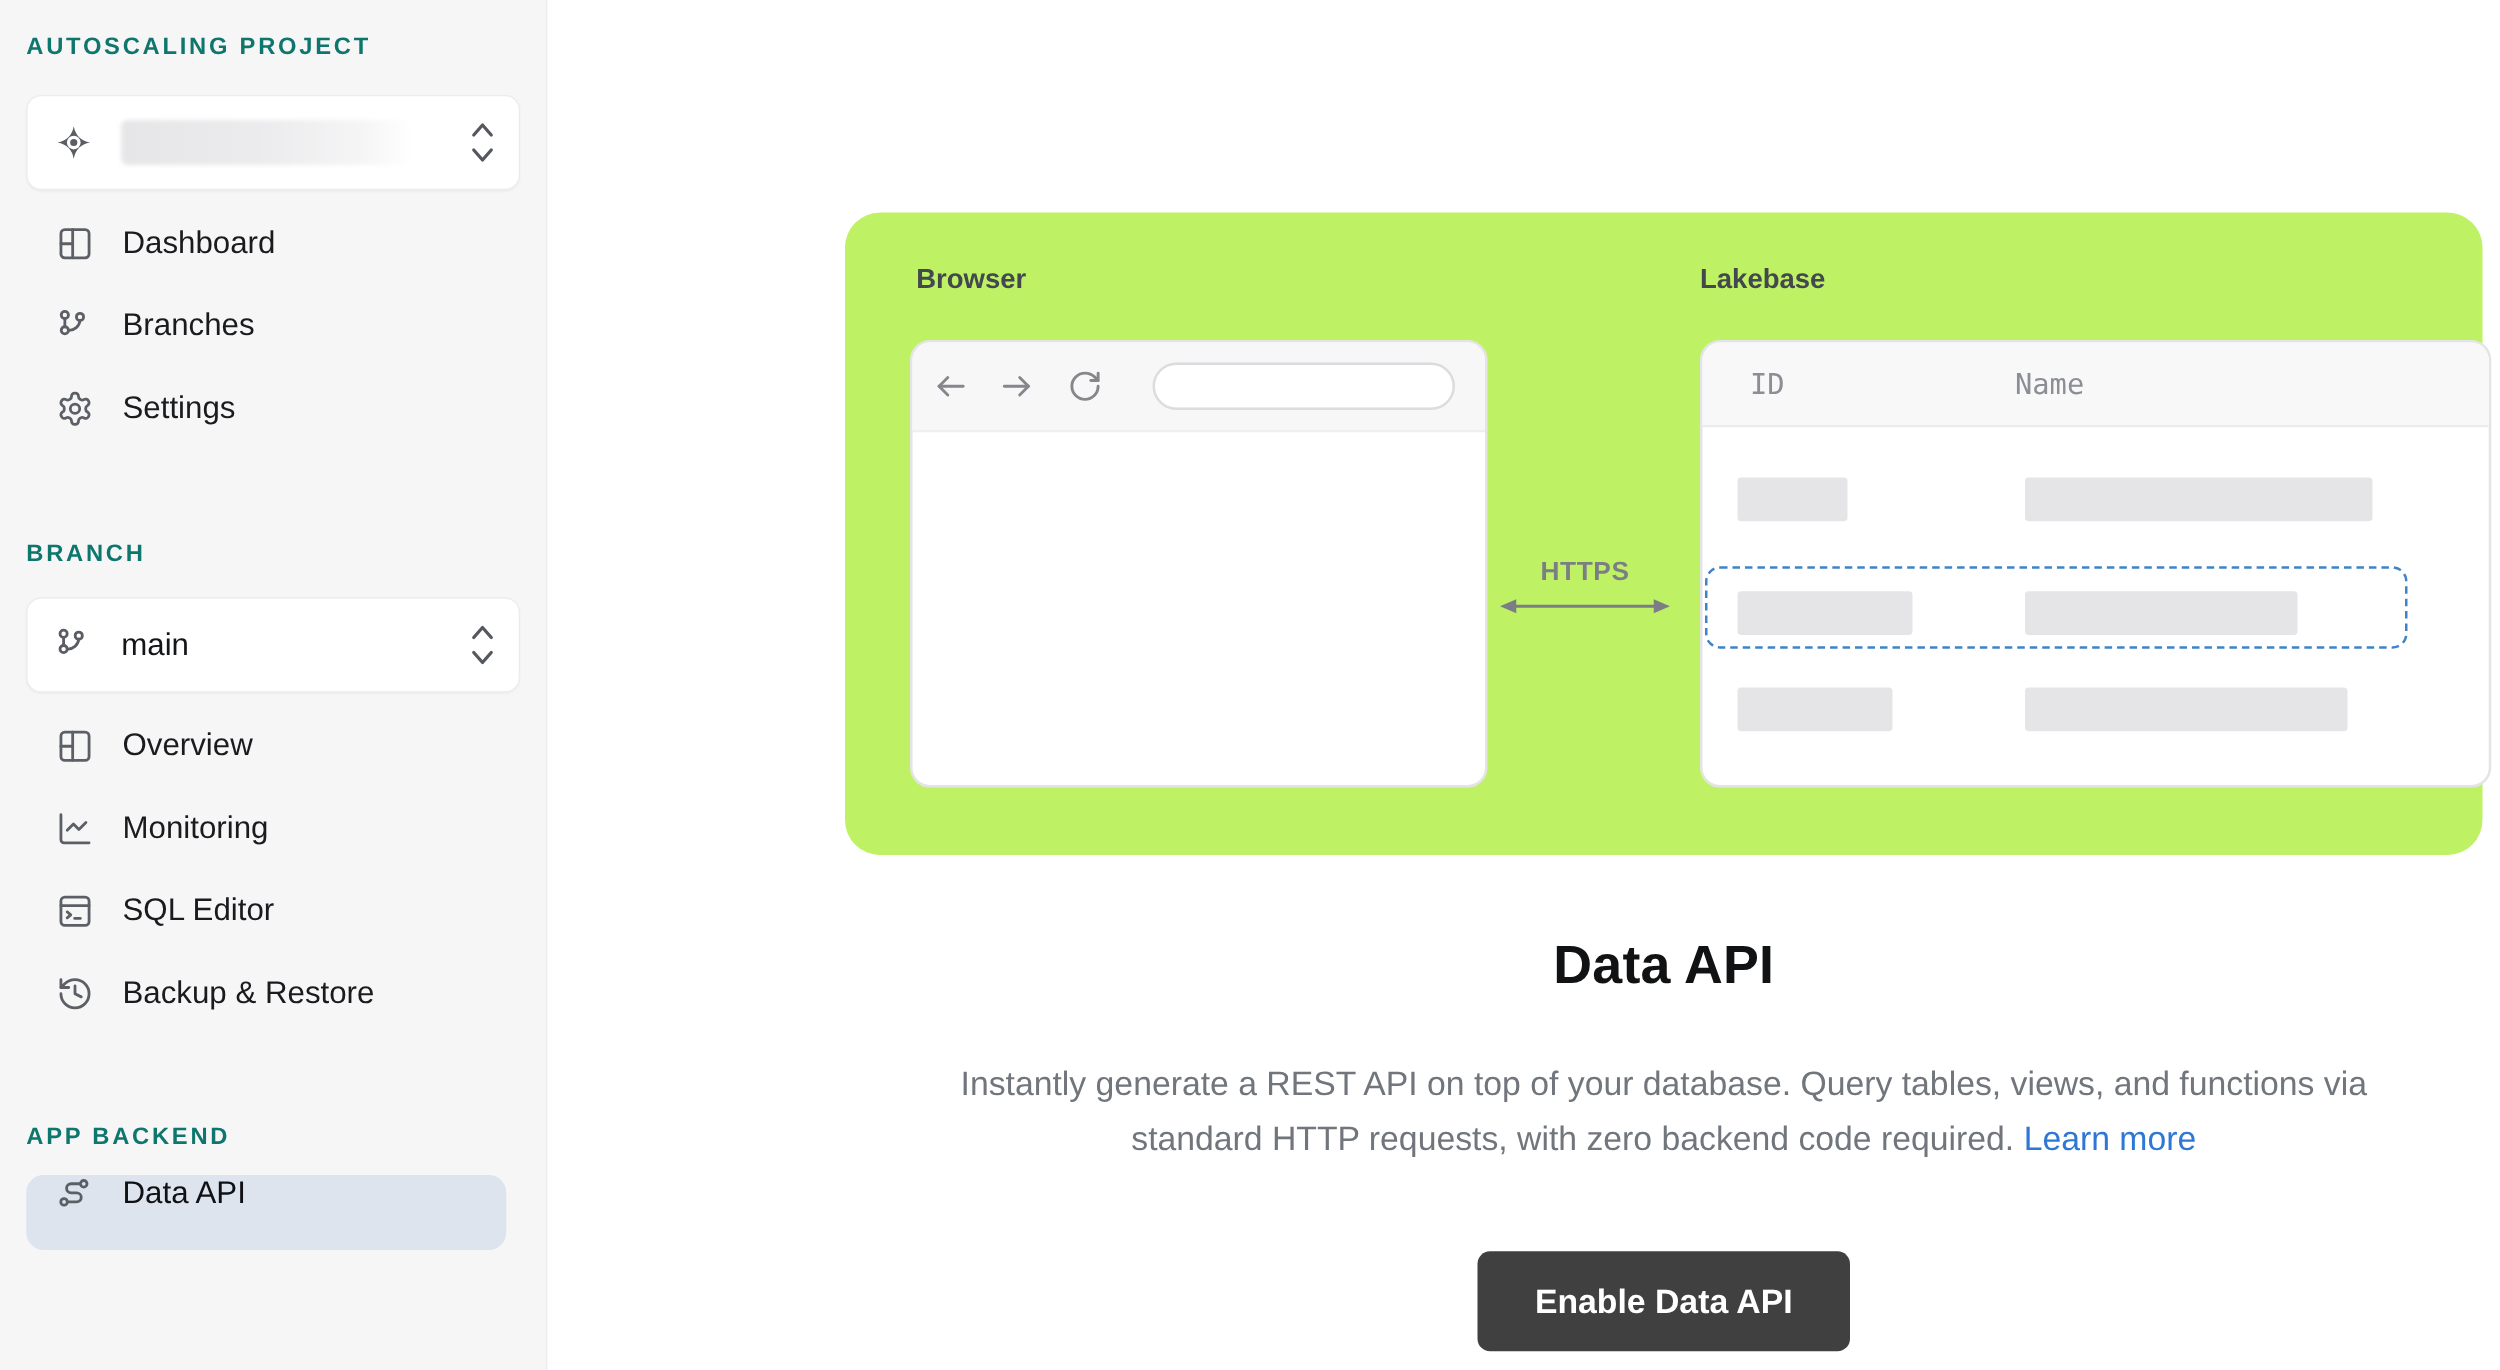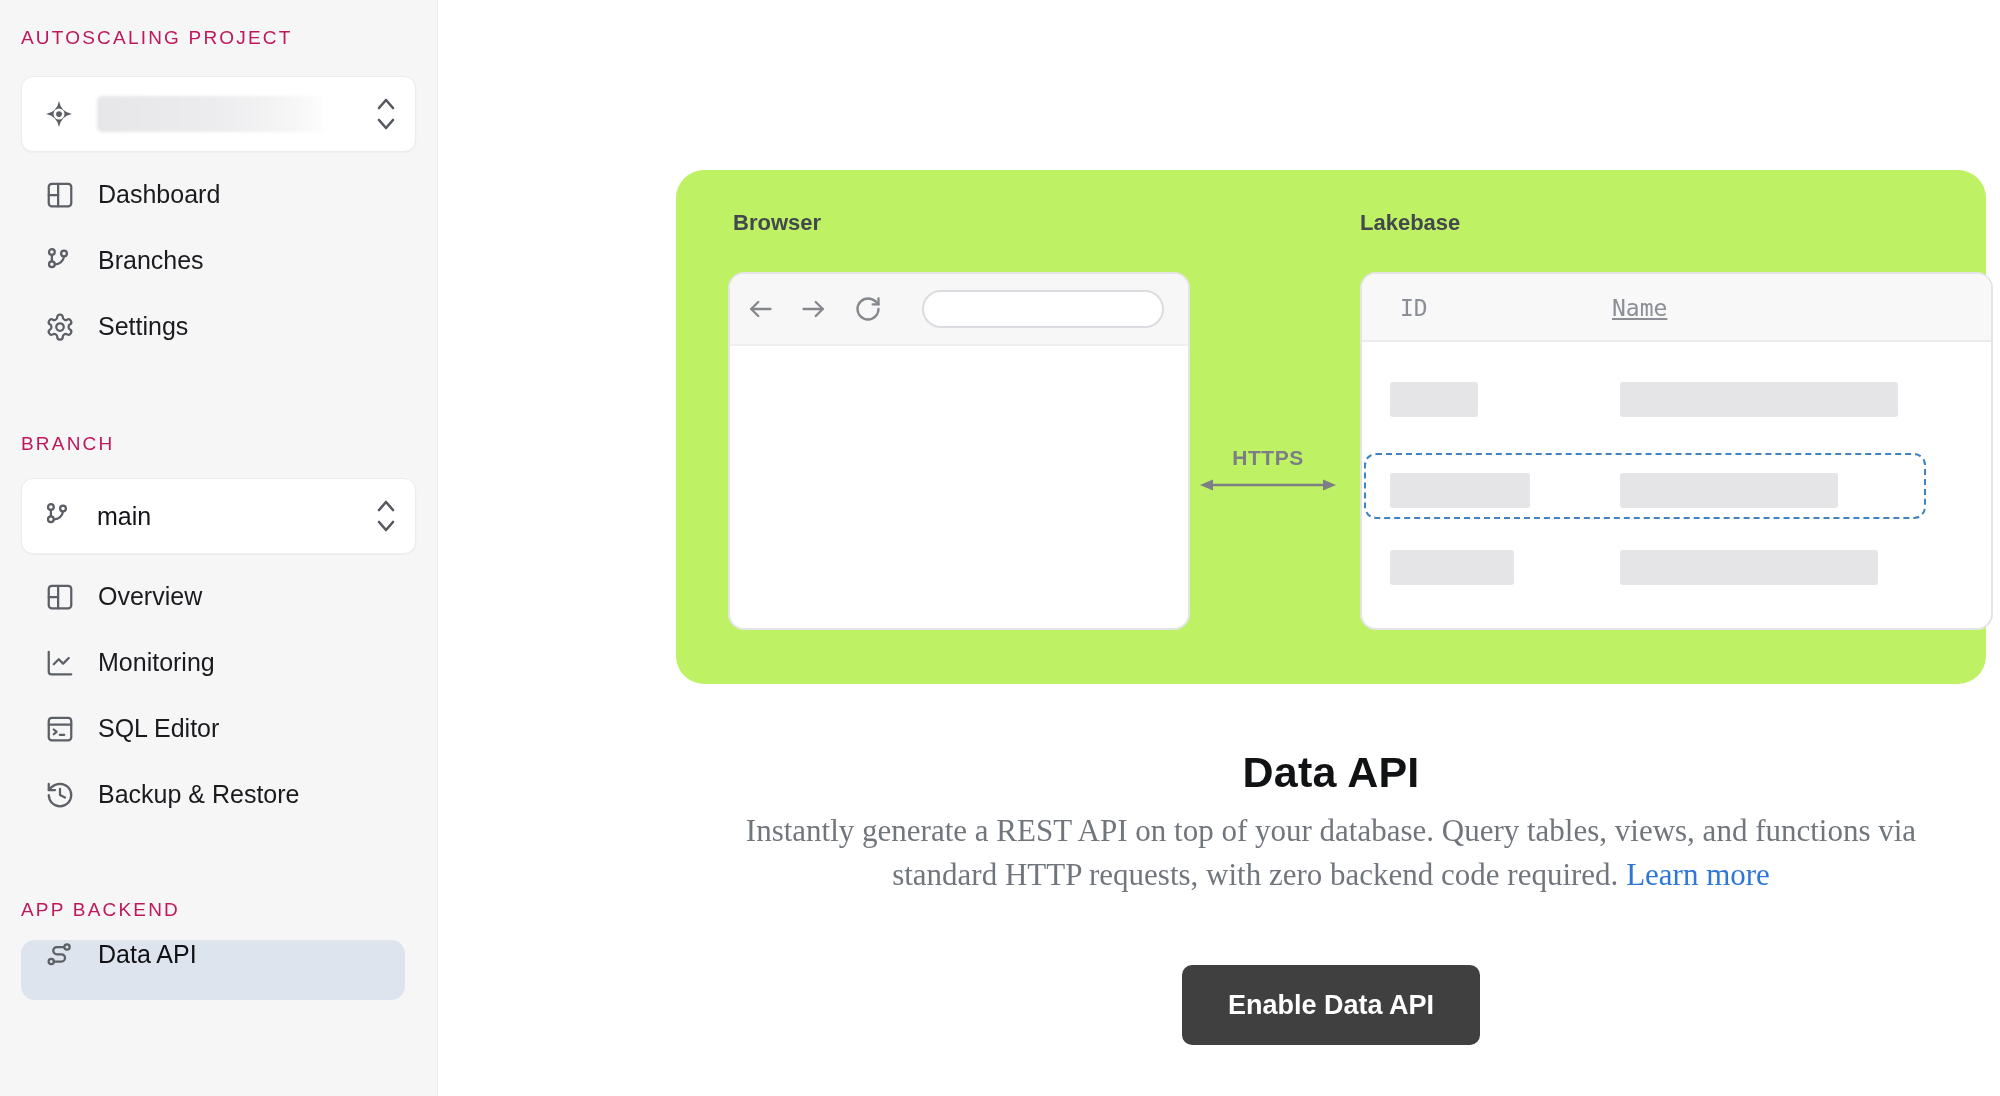--- a/index.html
+++ b/index.html
@@ -4,21 +4,21 @@
 <title>Lakebase — Data API</title>
 <style>
   * { margin:0; padding:0; box-sizing:border-box; }
   html,body { width:2000px; height:1096px; background:#fff;
     font-family:"Liberation Sans", sans-serif; color:#17181a; overflow:hidden; }
   .app { position:relative; width:2000px; height:1096px; }
 
   
   .sidebar { position:absolute; left:0; top:0; width:438px; height:1096px;
     background:#f6f6f7; border-right:1px solid #e9e9eb; padding:0 21px; }
-  .section-label { font-size:19px; font-weight:400; color:#be185d;
+  .section-label { font-size:19px; font-weight:700; color:#0f766e;
     letter-spacing:2.2px; line-height:24px; }
   .lbl-project { margin-top:26px; }
   .lbl-branch  { margin-top:54px; }
   .lbl-backend { margin-top:52px; }
 
   .selector { margin-top:26px; height:76px; background:#fff; border:1px solid #ececee;
     border-radius:12px; box-shadow:0 1px 2px rgba(0,0,0,.04);
     display:flex; align-items:center; padding:0 18px 0 22px; cursor:pointer; }
   .selector .sel-icon { flex:0 0 30px; height:30px; color:#5a5d63; }
   .blur-bar { width:234px; height:36px; margin-left:23px; border-radius:5px;
@@ -60,32 +60,32 @@
   .tb-icon + .tb-icon { margin-left:26px; }
   .url-pill { flex:1; height:38px; margin-left:40px; background:#fff;
     border:2px solid #dcdce0; border-radius:19px; }
 
   .lakebase-card { position:absolute; left:684px; top:102px; width:633px; height:358px;
     background:#fff; border:2px solid #e4e4e7; border-radius:16px; }
   .card-header { position:relative; height:68px; background:#f8f8f9;
     border-bottom:2px solid #ebebee; border-radius:14px 14px 0 0; }
   .col-h { position:absolute; top:0; line-height:68px; font-family:"DejaVu Sans Mono", monospace;
     font-size:23px; color:#8b8f95; }
-  .col-id { left:38px; } .col-name { left:250px;text-decoration:underline; }
+  .col-id { left:38px; } .col-name { left:250px; }
   .bar { position:absolute; height:35px; background:#e5e5e8; border-radius:3px; }
   .dashed-row { position:absolute; left:2px; top:179px; width:562px; height:66px;
     border:2.5px dashed #3f83c6; border-radius:12px; }
 
   .https { position:absolute; left:516px; top:276px; width:152px; text-align:center; }
   .https-label { font-size:21px; font-weight:700; color:#7b7e84; letter-spacing:.5px; }
   .https-arrow { margin-top:6px; width:140px; height:18px; color:#7b7e84; }
 
   .content-col { position:absolute; left:238px; top:748px; width:1310px; text-align:center; }
   .page-title { font-size:43px; font-weight:700; color:#101214; letter-spacing:.2px; }
-  .desc { margin-top:12px; font-size:31px; line-height:44px; color:#71767d;font-family:Liberation Serif, serif; }
+  .desc { margin-top:48px; font-size:27px; line-height:44px; color:#71767d; }
   .desc .line { display:block; }
   .desc .line2-wrap { display:block; }
   a.learn-more { color:#2e77d6; text-decoration:none; cursor:pointer; }
   .cta { margin-top:68px; display:inline-flex; align-items:center; justify-content:center;
     height:80px; padding:0 46px; background:#404040; color:#fff; border:none;
     border-radius:10px; font-size:27px; font-weight:700;
     font-family:"Liberation Sans", sans-serif; cursor:pointer; }
 </style>
 </head>
 <body>

